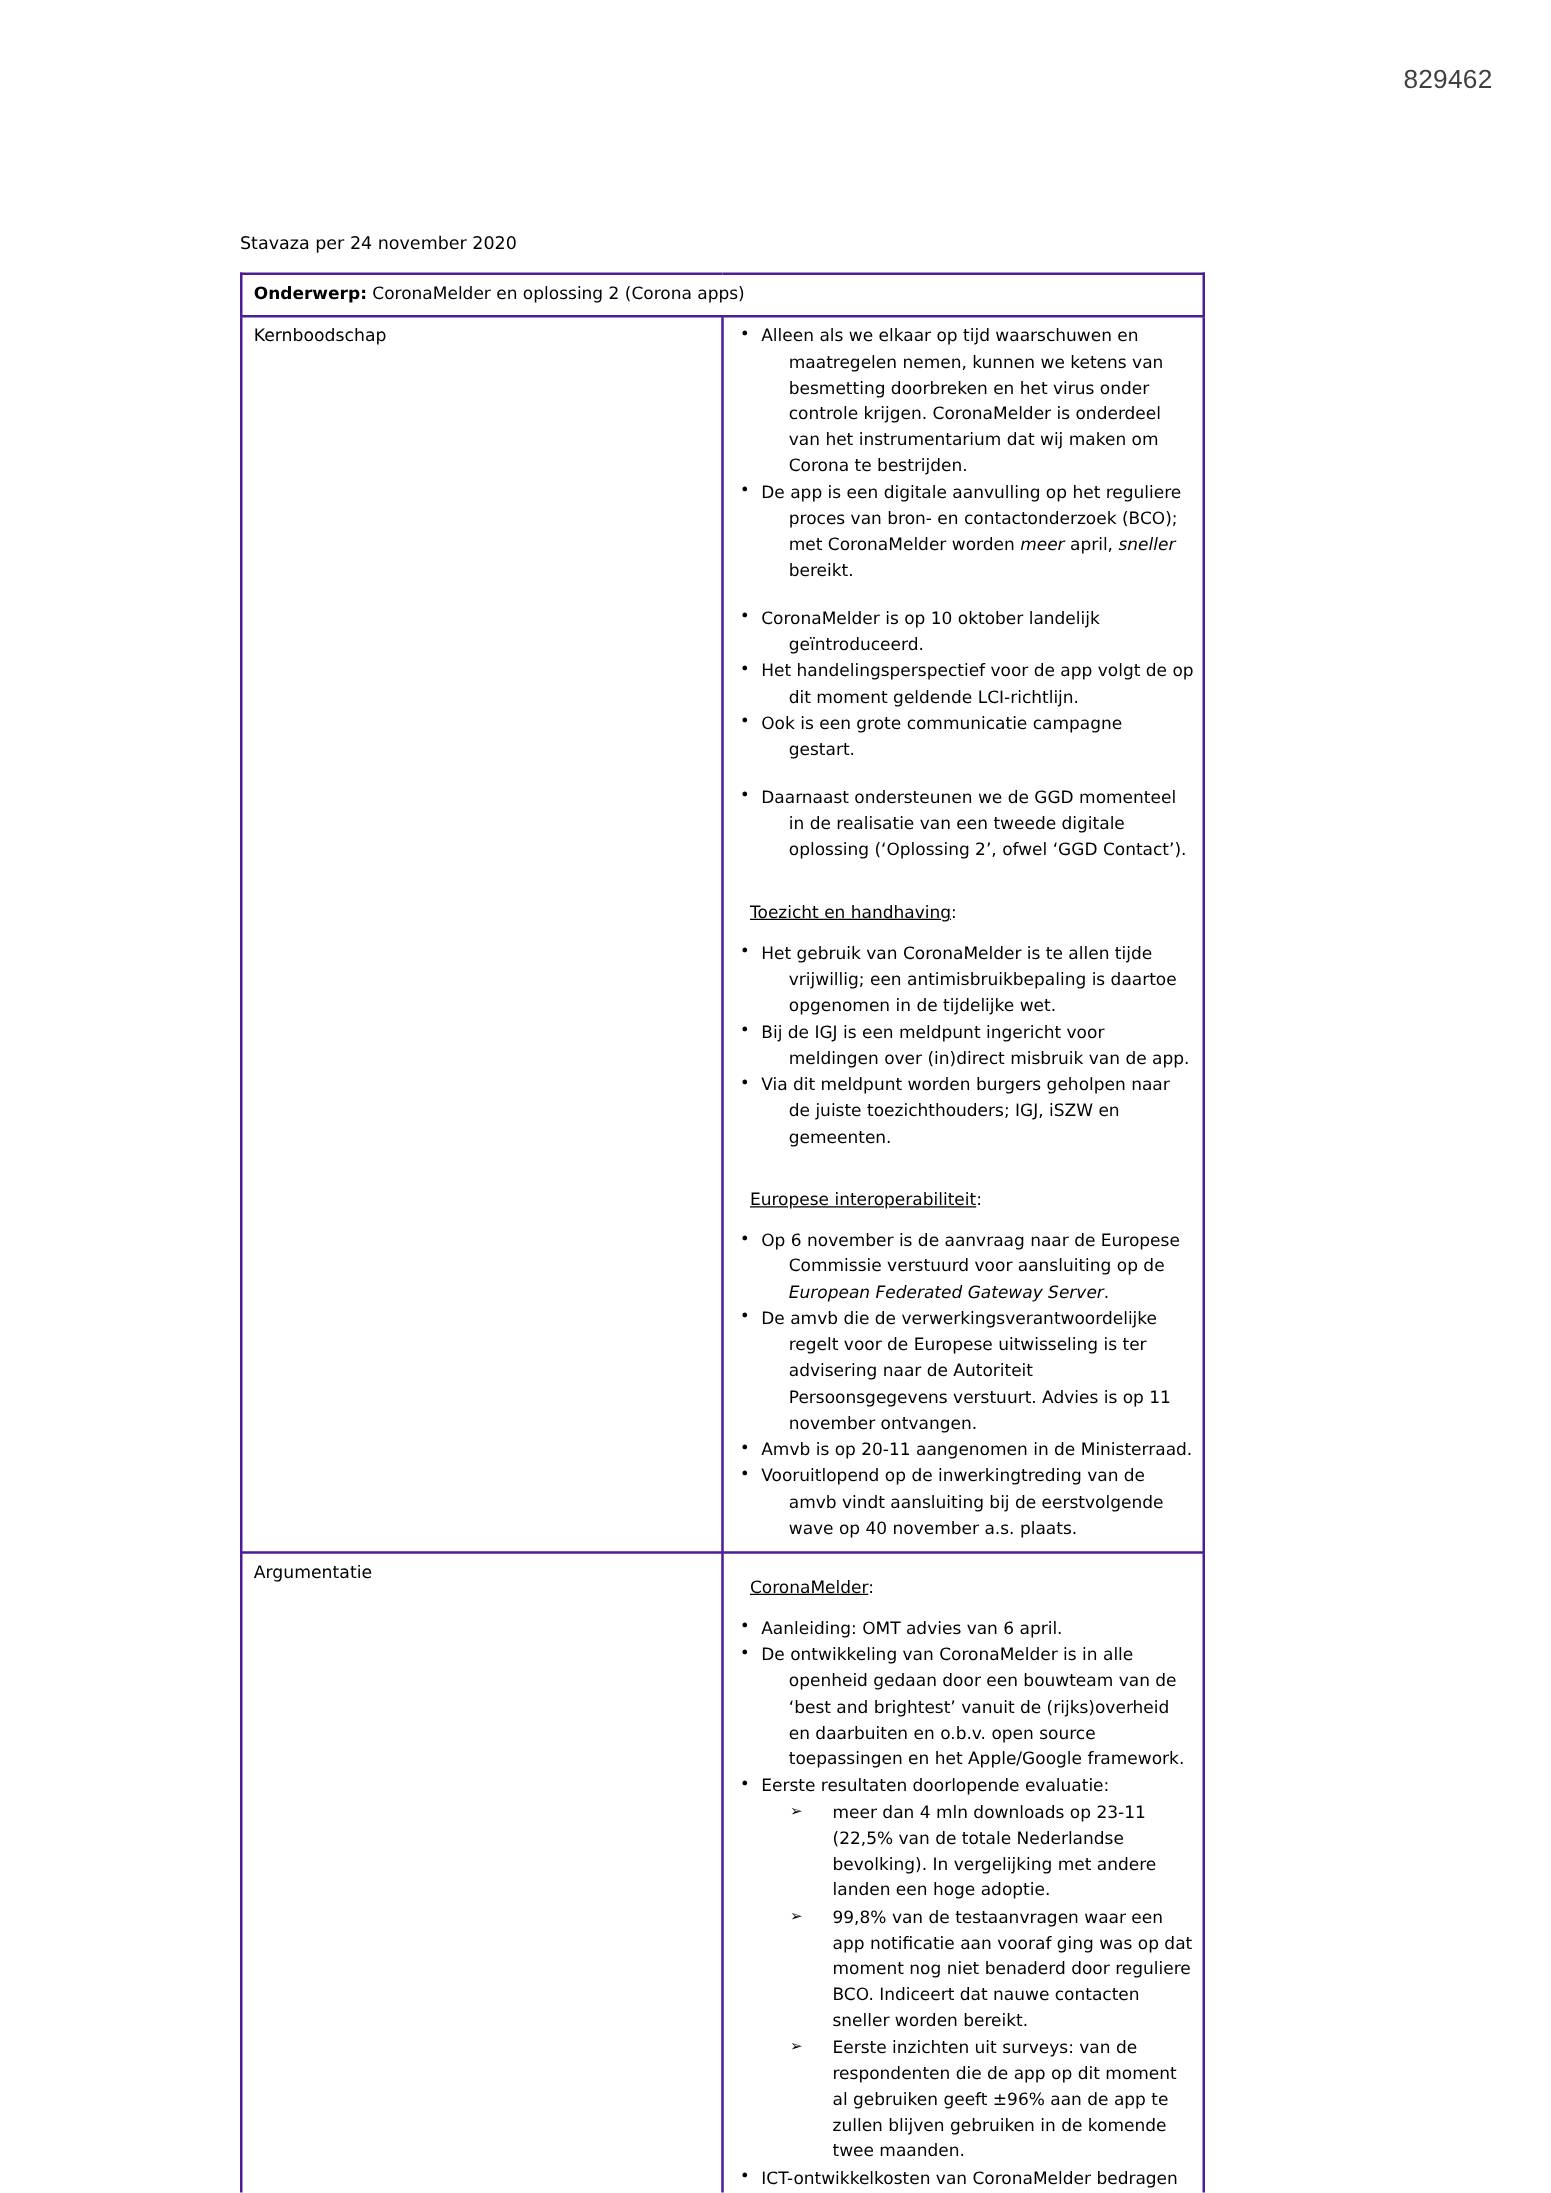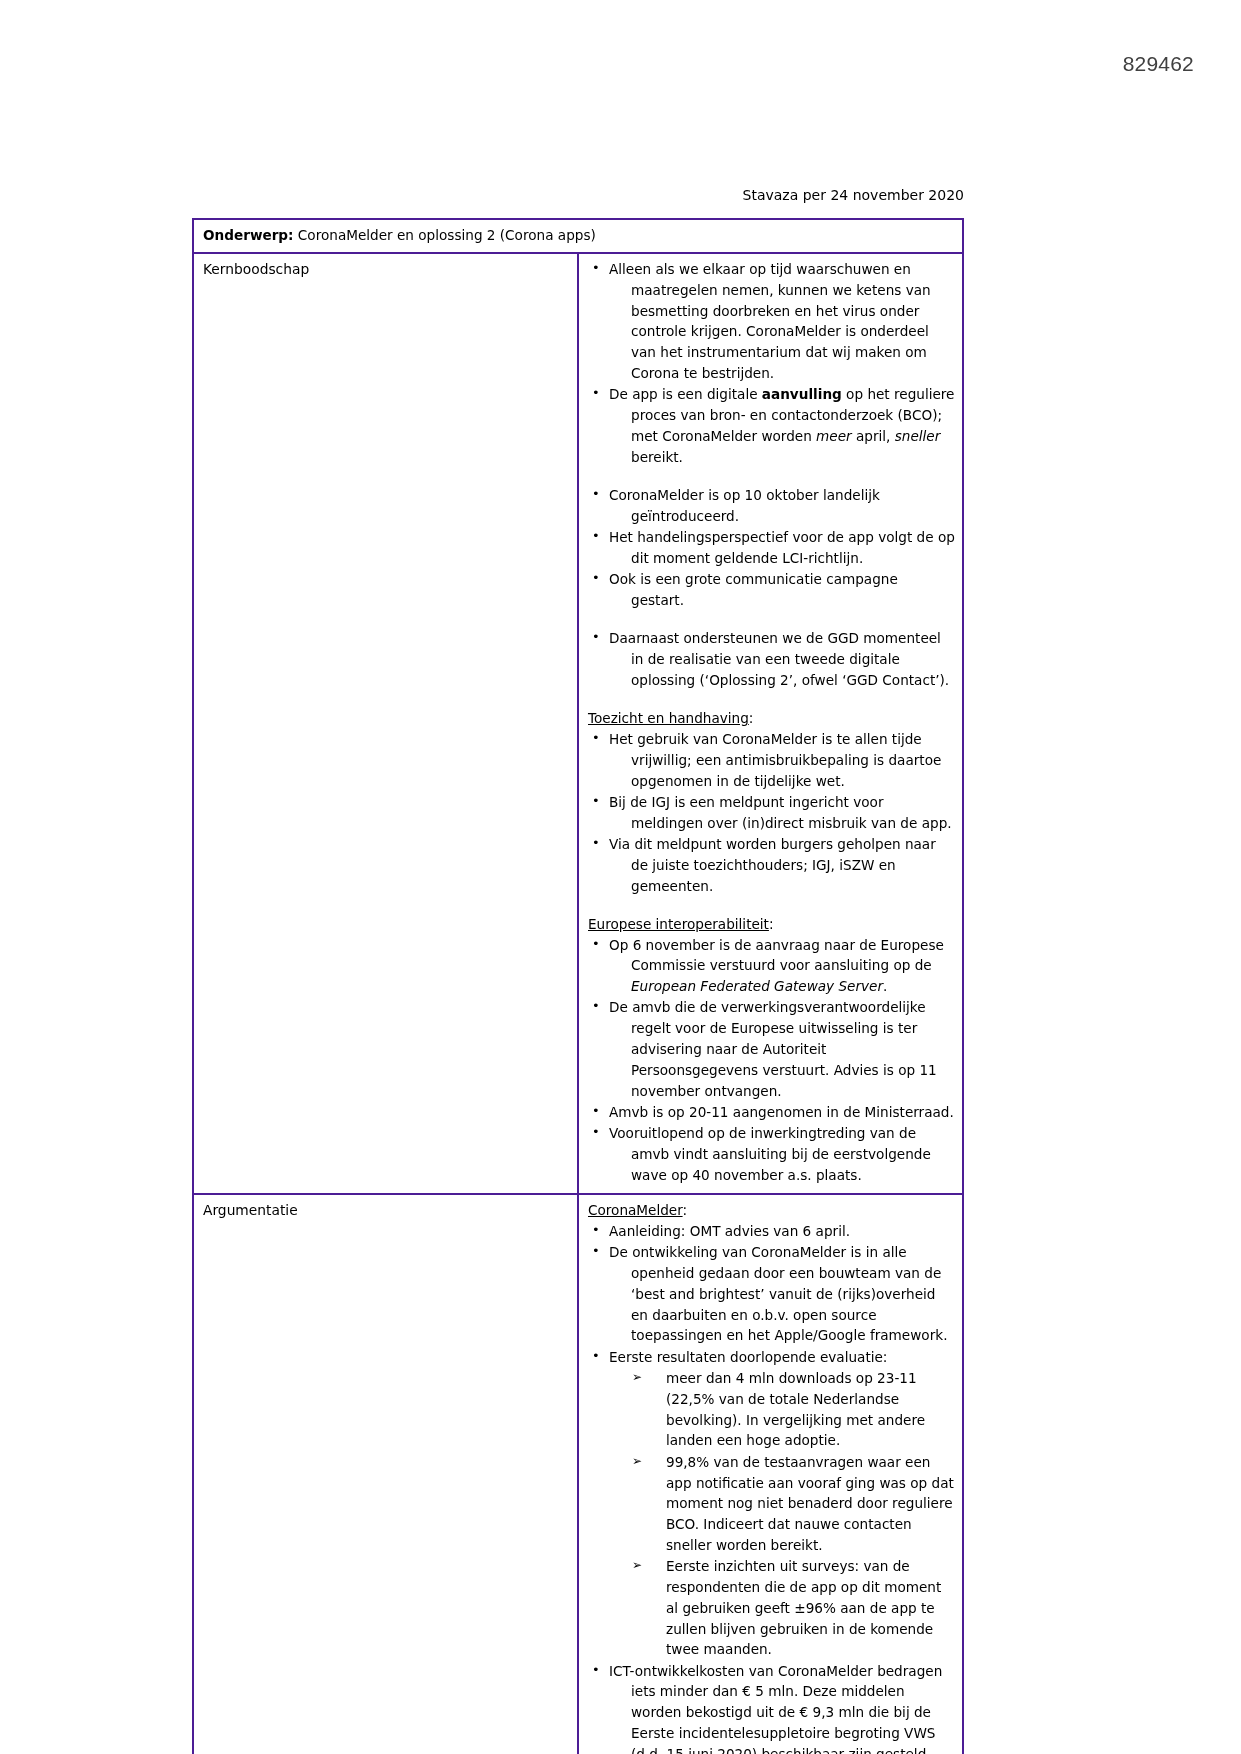--- a/index.html
+++ b/index.html
@@ -47,21 +47,20 @@
   }
   .hl {
     background: #ffff00;
     padding: 0 1px;
   }
   .doc-subtitle {
     font-family: "DejaVu Sans", sans-serif;
     font-size: 14px;
     line-height: 1.4;
     margin: 0 0 12px 0;
-    text-align: right;
   }
   
   table.factsheet {
     border-collapse: collapse;
     width: 772px;
     table-layout: fixed;
   }
   table.factsheet td {
     border: 2px solid #4c1d95;
     vertical-align: top;
@@ -131,28 +130,28 @@
     left: 0;
     top: 0;
     font-size: 12px;
     line-height: 1.6;
   }
   .section-head {
     text-decoration: underline;
     display: inline;
   }
   .section-head-wrap {
-    margin: 0;
+    margin: 12px;
     line-height: 1.53;
   }
   .spacer {
     height: 17px;
   }
   em.it { font-style: italic; }
-  strong.bd { font-weight: bold; }
+  strong.bd { font-weight: normal; }
 </style>
 </head>
 <body>
 
 <div class="page">
 
   <div class="page-number">829462</div>
 
   <div class="doc-body">
 

